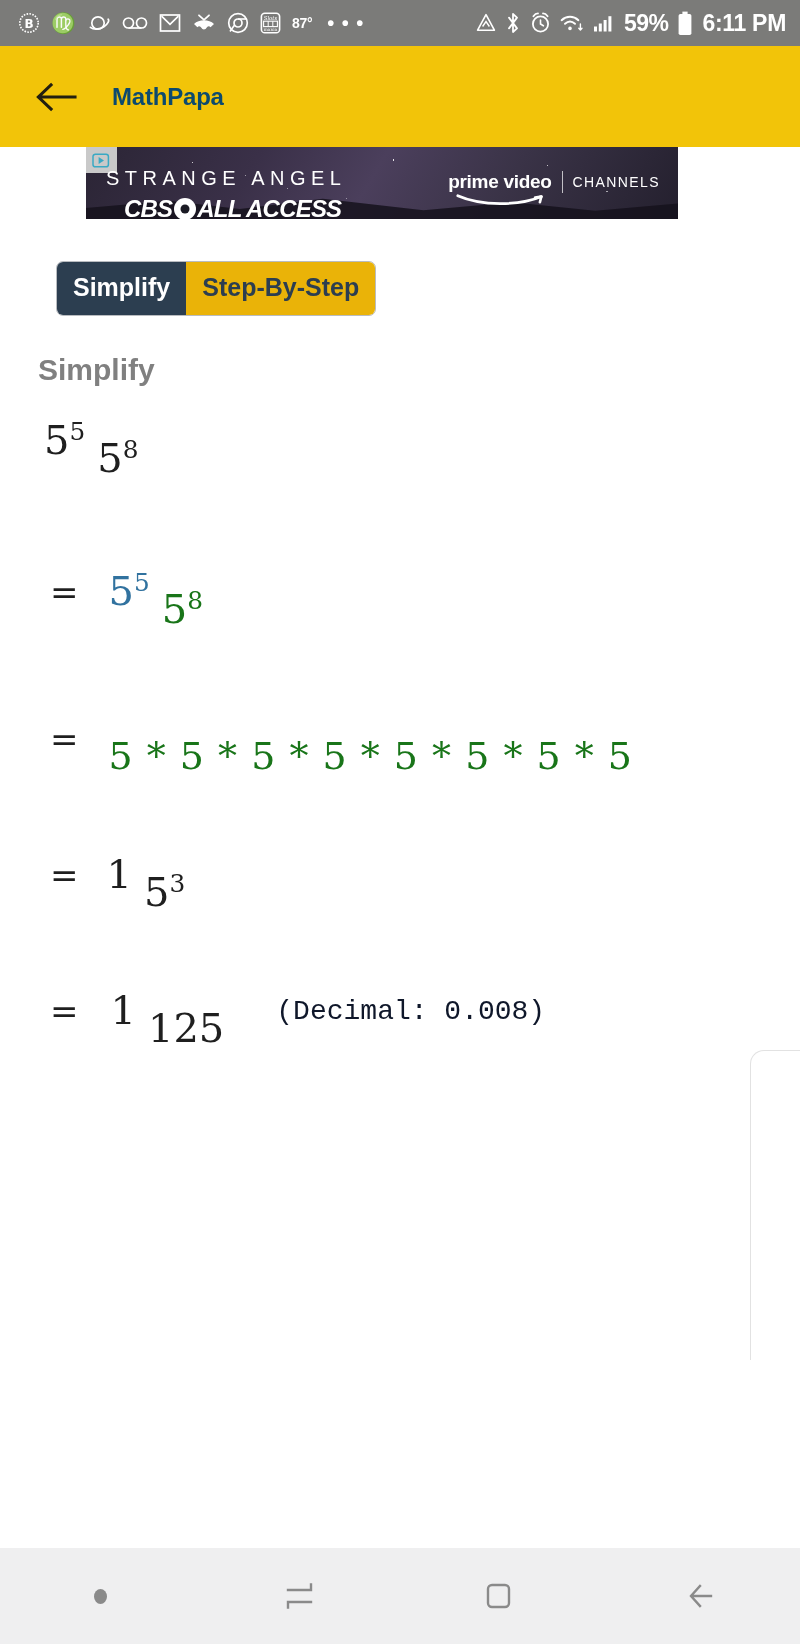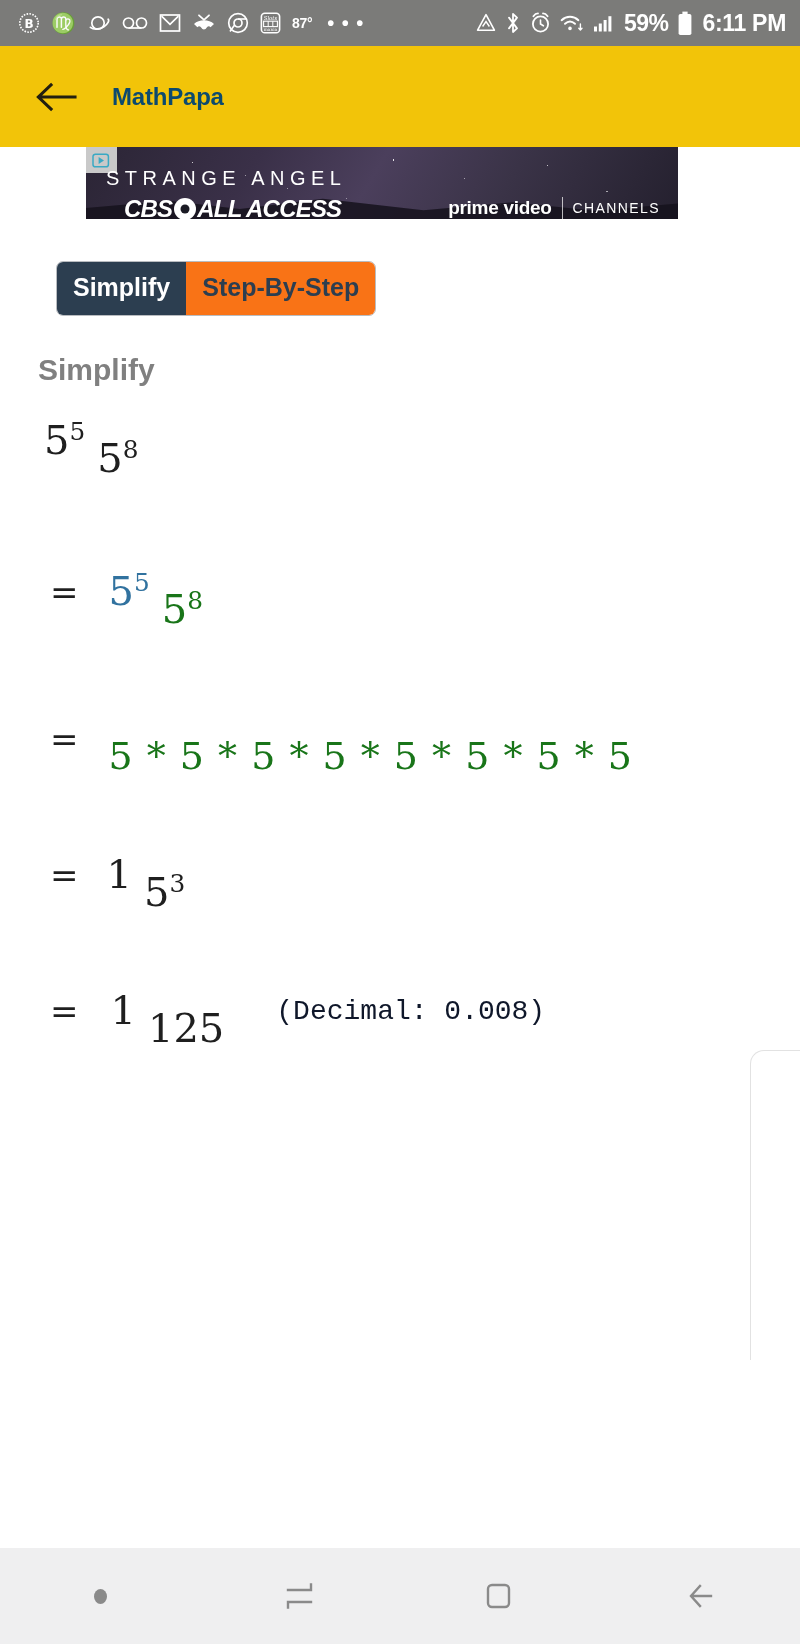--- a/index.html
+++ b/index.html
@@ -87,39 +87,39 @@
   }
   .cbs-eye{
     display:inline-block; width:22px; height:22px; border-radius:50%;
     background:#ffffff; position:relative; margin:0 1px 0 2px;
   }
   .cbs-eye::after{
     content:""; position:absolute; left:50%; top:50%; transform:translate(-50%,-50%);
     width:9px; height:9px; border-radius:50%; background:#1a1a24;
   }
   .ad-prime{
-    position:absolute; right:18px; top:50px; display:flex; align-items:center; gap:10px;
+    position:absolute; right:18px; top:24px; display:flex; align-items:center; gap:10px;
   }
   .prime-word{ color:#fff; font-size:19px; font-weight:bold; letter-spacing:-0.3px; position:relative; }
   .prime-smile{ position:absolute; left:8%; bottom:-13px; width:86%; height:12px; }
   .prime-div{ width:1px; height:22px; background:rgba(255,255,255,.7); }
   .prime-chan{ color:#fff; font-size:14px; letter-spacing:1.4px; }
 
   
   .tabs{
     position:absolute; left:56px; top:114px;
     display:flex; border-radius:7px; overflow:hidden;
     border:1px solid #b9bcc0;
   }
   .tab{
     font-size:25px; font-weight:bold; padding:11px 16px 13px 16px;
     cursor:pointer; white-space:nowrap;
   }
   .tab.active{ background:#2c3e50; color:#ffffff; }
-  .tab.inactive{ background:#f97316; color:#2c3e50; }
+  .tab.inactive{ background:#eab308; color:#2c3e50; }
 
   
   .sec-heading{
     position:absolute; left:38px; top:206px;
     font-size:30px; font-weight:bold; color:#808080;
   }
 
   
   .math{ font-family:"DejaVu Serif", serif; color:#1f1f1f; }
   .mrow{ position:absolute; display:flex; align-items:center; }

